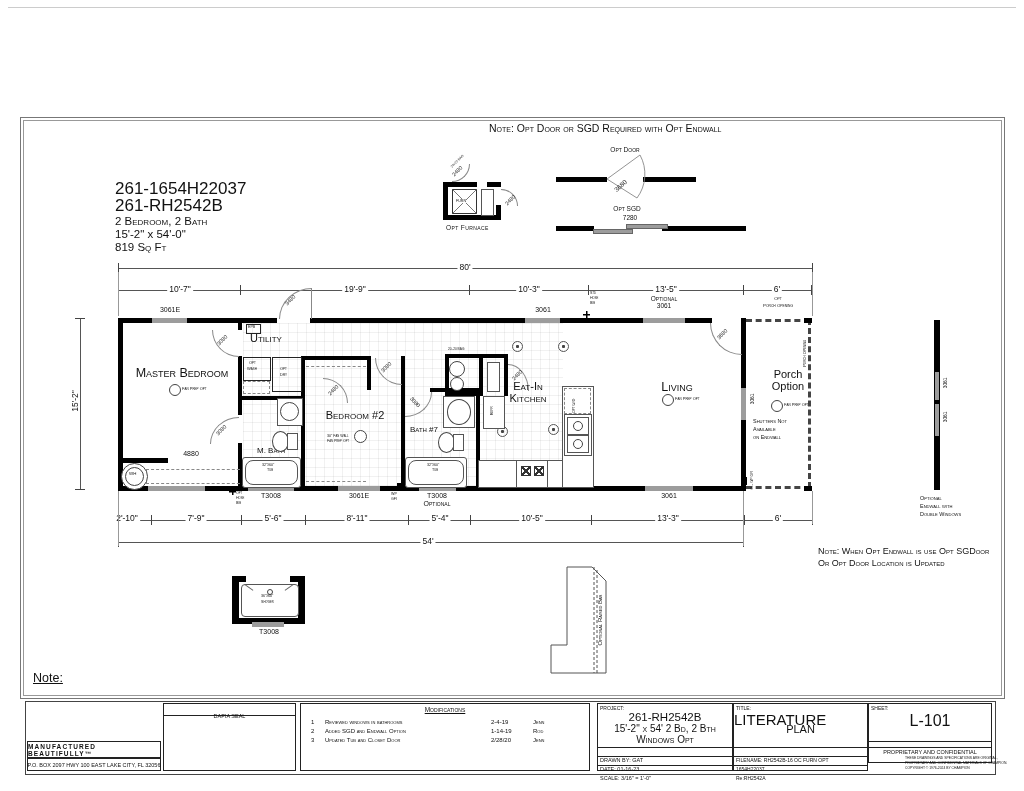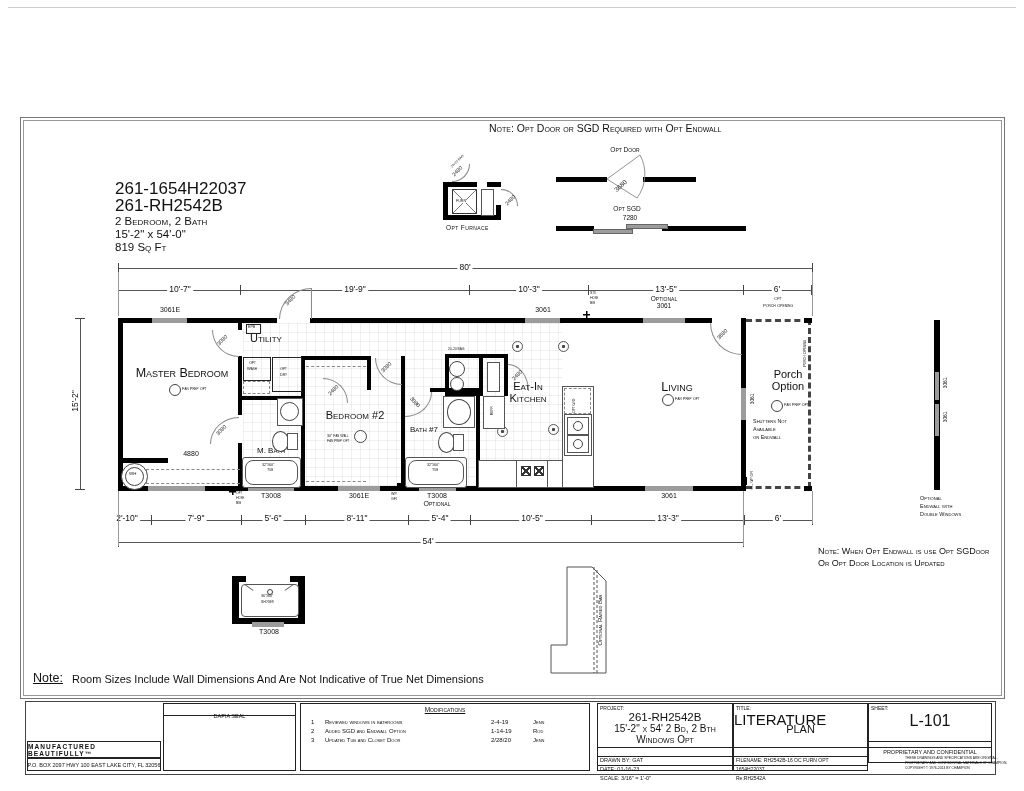--- a/index.html
+++ b/index.html
@@ -346,21 +346,20 @@
   <div class="dim" style="left:269px;top:628px;font-size:7px;background:transparent">T3008</div>
 
   <svg class="abs" style="left:546px;top:558px" width="64" height="122" viewBox="0 0 64 122">
     <polygon points="21,9 46,9 60,23 60,115 5,115 5,87 21,87 21,9" fill="#fff" stroke="#555" stroke-width="1"></polygon>
     <line x1="48" y1="9" x2="48" y2="115" stroke="#555" stroke-width="1" stroke-dasharray="3,2"></line>
     <line x1="51" y1="12" x2="51" y2="115" stroke="#555" stroke-width="1" stroke-dasharray="3,2"></line>
     <text transform="rotate(-90 56 62)" x="56" y="62" text-anchor="middle" font-size="6" fill="#222" style="font-variant:small-caps">Optional Raised Bar</text>
   </svg>
 
   <div class="t" style="left:33px;top:671px;font-size:12.5px;text-decoration:underline">Note:</div>
-  <div class="t" style="left:72px;top:673px;font-size:11px">Room Sizes Include Wall Dimensions And Are Not Indicative of True Net Dimensions</div>
 
   <div class="abs" style="left:25px;top:701px;width:969px;height:72px;border:1px solid #444"></div>
 
   <div class="tb" style="left:27px;top:741px;width:134px;height:17px;display:flex;align-items:center;justify-content:center">
     <span style="font-size:6.5px;letter-spacing:1.1px;font-weight:bold">MANUFACTURED BEAUTIFULLY™</span>
   </div>
   <div class="tb" style="left:27px;top:758px;width:134px;height:13px;display:flex;align-items:center;justify-content:center">
     <span style="font-size:5.5px;white-space:nowrap">P.O. BOX 2097 HWY 100 EAST LAKE CITY, FL  32056</span>
   </div>
 

